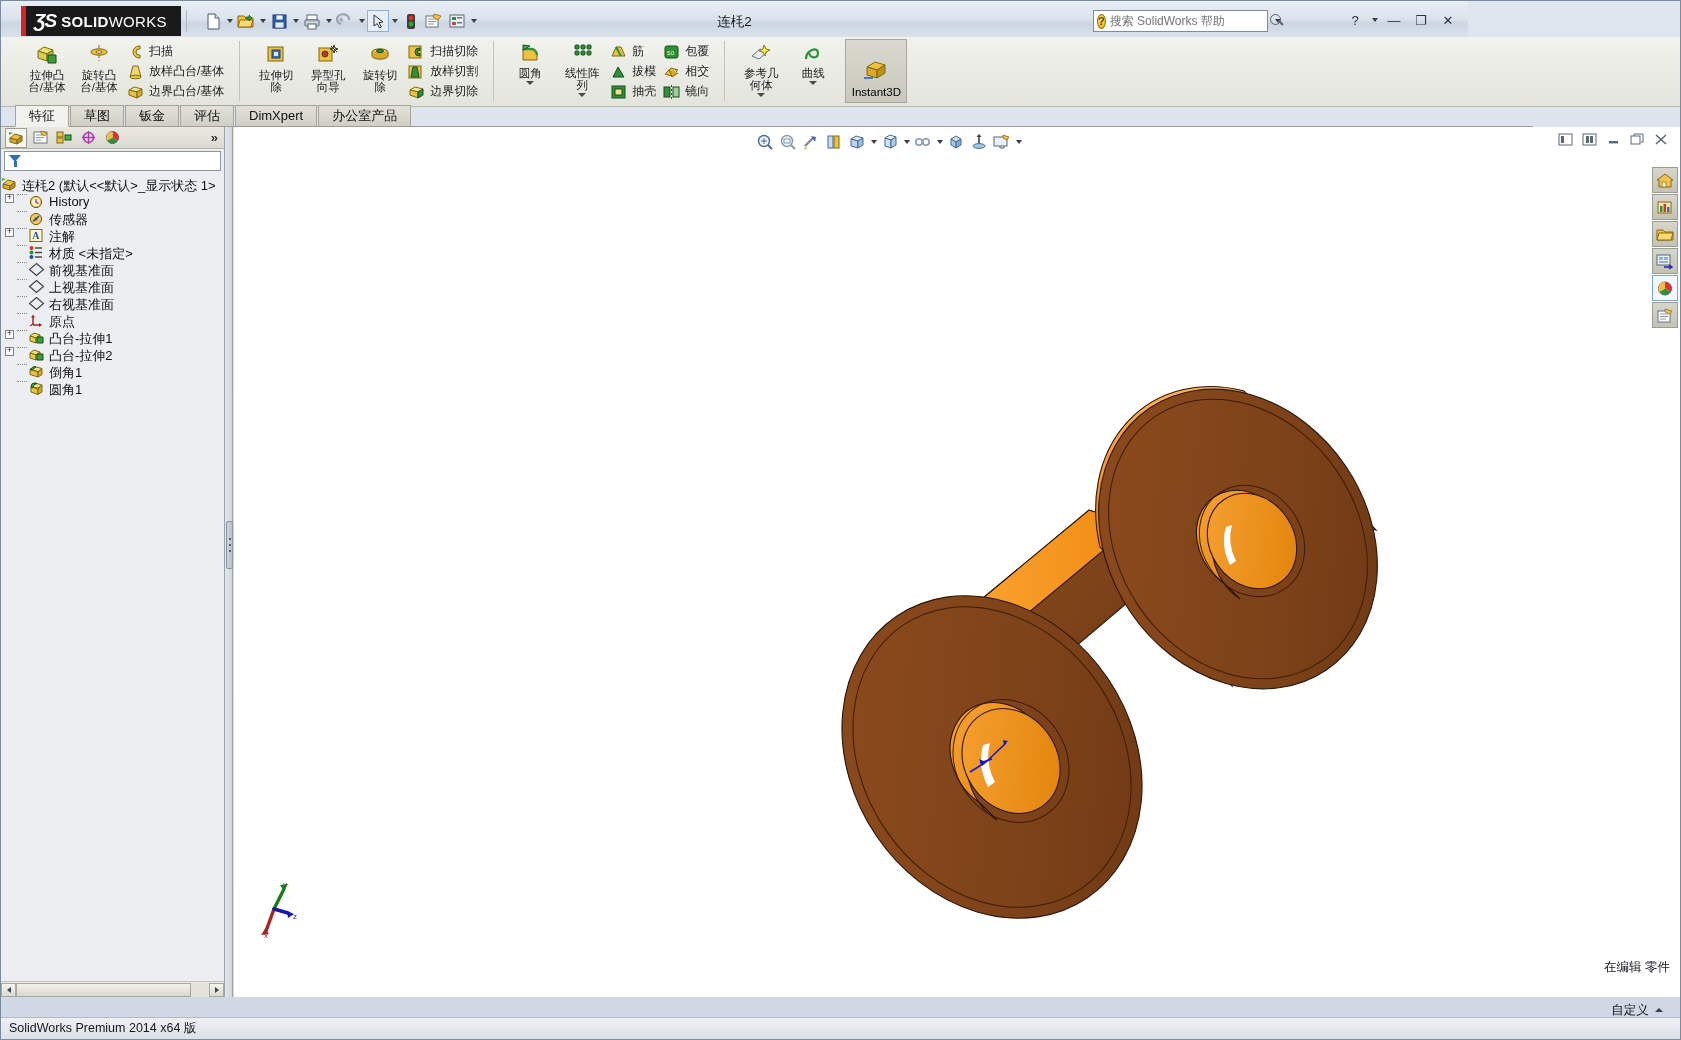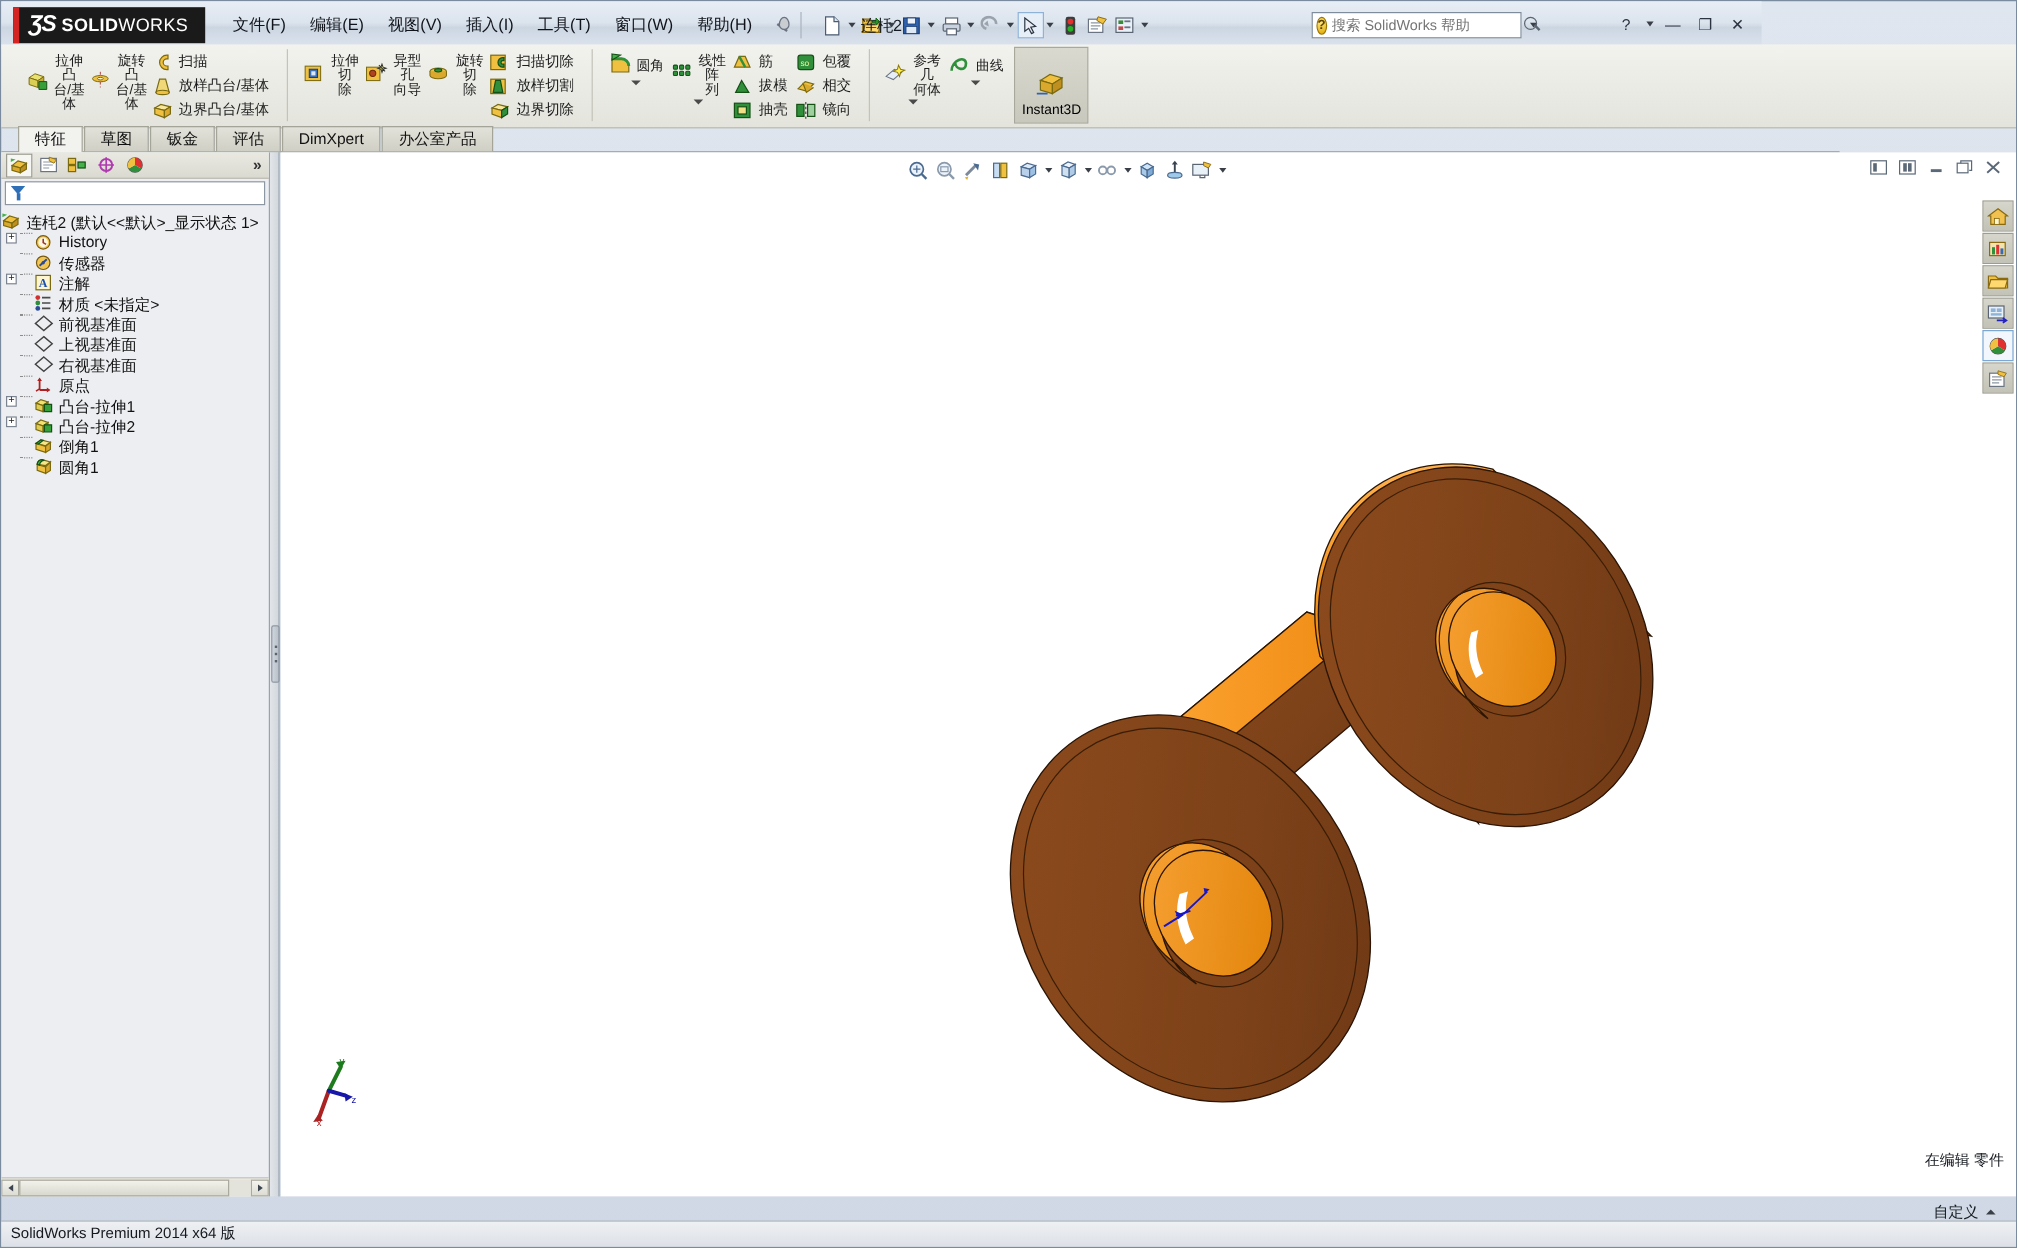--- a/index.html
+++ b/index.html
@@ -14,21 +14,21 @@
     position:relative; width:1681px; height:1040px;
     background: linear-gradient(#dfe6ef,#cfd8e4);
     border: 1px solid #7a8ba0;
     overflow:hidden;
   }
 
   
   .titlebar {
     position:absolute; left:0; top:0; width:1467px; height:40px;
     background: linear-gradient(#e8eef5 0%, #dbe3ed 45%, #ccd6e2 55%, #dde5ef 100%);
-    display:flex; align-items:center;
+    display:flex; align-items:center;padding-left:10px;
   }
   .sw-logo {
     margin-left:10px; height:30px; width:160px;
     background:#1a1a1a; color:#fff;
     display:flex; align-items:center; gap:5px;
     padding-left:8px;
     border-left:5px solid #d42424;
   }
   .sw-logo .ds { font-style:italic; font-weight:bold; font-size:19px; letter-spacing:-1px;}
   .sw-logo .nm { font-weight:bold; font-size:15px; letter-spacing:.3px;}
@@ -84,21 +84,21 @@
   
   .ribbon {
     position:absolute; left:0; top:36px; width:1681px; height:70px;
     background: linear-gradient(#f2f2ee,#e4e4dd);
     border-bottom:1px solid #b9b9ae;
     display:flex; align-items:flex-start; padding-left:14px;
   }
   .rgroup { display:flex; align-items:flex-start; height:70px; padding:3px 6px 0 6px; }
   .rsep { width:1px; height:60px; background:#c3c3b8; margin:4px 4px 0 4px;}
   .bigbtn {
-    width:52px; display:flex; flex-direction:row; align-items:center;
+    width:52px; display:flex; flex-direction:column; align-items:center;
     padding-top:3px; cursor:default;
   }
   .bigbtn .lbl { font-size:11.5px; line-height:12px; text-align:center; color:#1d1d1d; margin-top:2px;}
   .stackcol { display:flex; flex-direction:column; gap:1px; padding-top:2px;}
   .smallbtn { display:flex; align-items:center; gap:5px; padding:1px 5px 1px 2px; cursor:default;}
   .smallbtn .lbl { font-size:12px; color:#1d1d1d; white-space:nowrap;}
   .dropcaret{width:100%;display:flex;justify-content:center;margin-top:2px;}
   .dropcaret i{border-left:4px solid transparent;border-right:4px solid transparent;border-top:4px solid #4a4a4a;}
   .instantbtn {
     width:62px; height:64px; display:flex;flex-direction:column;align-items:center;justify-content:flex-end;
@@ -229,30 +229,20 @@
 <body>
 
 <div class="app">
 
   <div class="titlebar">
     <div class="sw-logo">
       <span class="ds">ƷS</span>
       <span class="nm"><span>SOLID</span><span class="thin">WORKS</span></span>
     </div>
 
-    <div class="menubar">
-      <div class="mi">文件(F)</div>
-      <div class="mi">编辑(E)</div>
-      <div class="mi">视图(V)</div>
-      <div class="mi">插入(I)</div>
-      <div class="mi">工具(T)</div>
-      <div class="mi">窗口(W)</div>
-      <div class="mi">帮助(H)</div>
-      <div class="pin-icon"></div>
-    </div>
 
     <div class="sep-v"></div>
 
     <div class="qtoolbar">
       <div class="tbtn">
         <svg class="ic" width="17" height="17" viewBox="0 0 17 17">
             <path d="M3 1h7l4 4v11H3z" fill="#fff" stroke="#4a5b72" stroke-width="1"></path>
             <path d="M10 1v4h4" fill="#dde6f2" stroke="#4a5b72" stroke-width="1"></path>
           </svg>
       </div>

